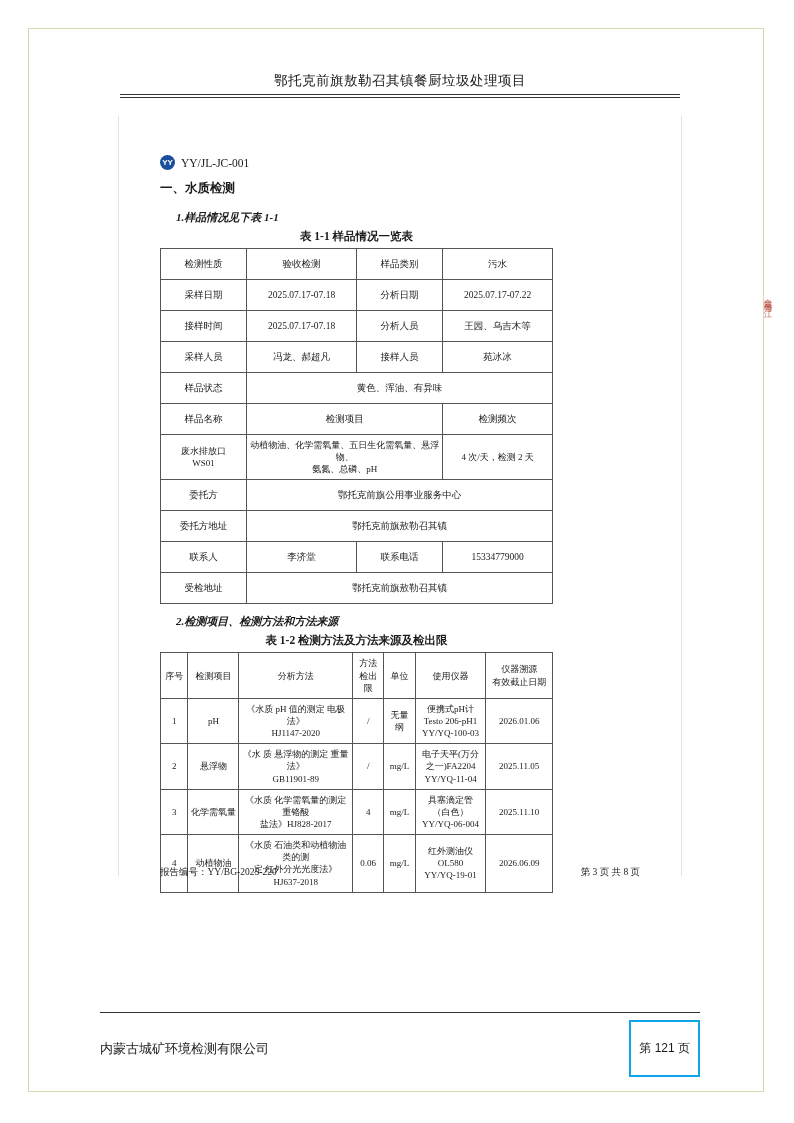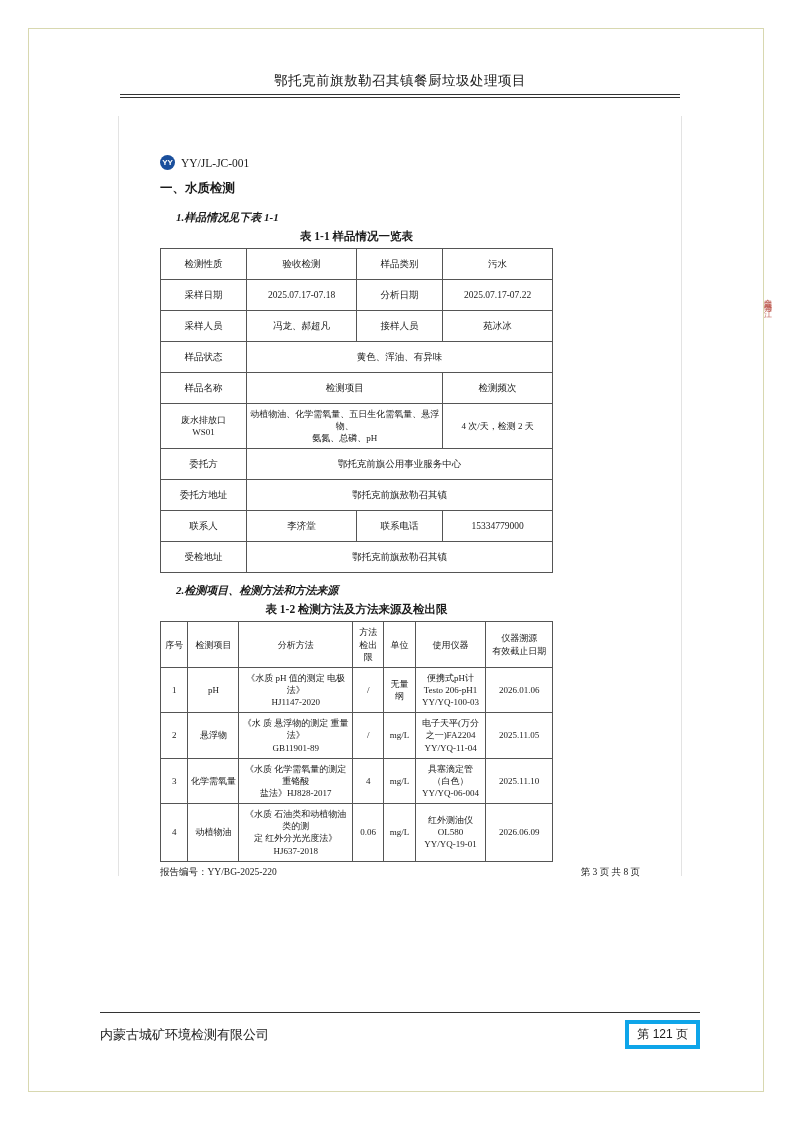--- a/index.html
+++ b/index.html
@@ -139,22 +139,22 @@
     position:absolute;
     left:100px;top:1020px;
     width:600px;
     display:flex;
     justify-content:space-between;
     align-items:center;
     font-size:13px;
     font-family:"Liberation Sans",sans-serif;
   }
   .doc-footer .pageno{
-    border:4px solid #0ea5e9;
-    padding:2px 8px;
+    border:2px solid #0ea5e9;
+    padding:18px 8px;
     font-size:12px;
   }
 </style>
 </head>
 <body>
 
 <div class="page-border"></div>
 
 <div class="doc-header">
   <div class="title">鄂托克前旗敖勒召其镇餐厨垃圾处理项目</div>
@@ -188,20 +188,26 @@
         <td>检测性质</td>
         <td>验收检测</td>
         <td>样品类别</td>
         <td>污水</td>
       </tr>
       <tr>
         <td>采样日期</td>
         <td>2025.07.17-07.18</td>
         <td>分析日期</td>
         <td>2025.07.17-07.22</td>
+      </tr>
+      <tr>
+        <td>接样时间</td>
+        <td>2025.07.17-07.18</td>
+        <td>分析人员</td>
+        <td>王园、乌吉木等</td>
       </tr>
       <tr>
         <td>采样人员</td>
         <td>冯龙、郝超凡</td>
         <td>接样人员</td>
         <td>苑冰冰</td>
       </tr>
       <tr>
         <td>样品状态</td>
         <td colspan="3">黄色、浑油、有异味</td>

